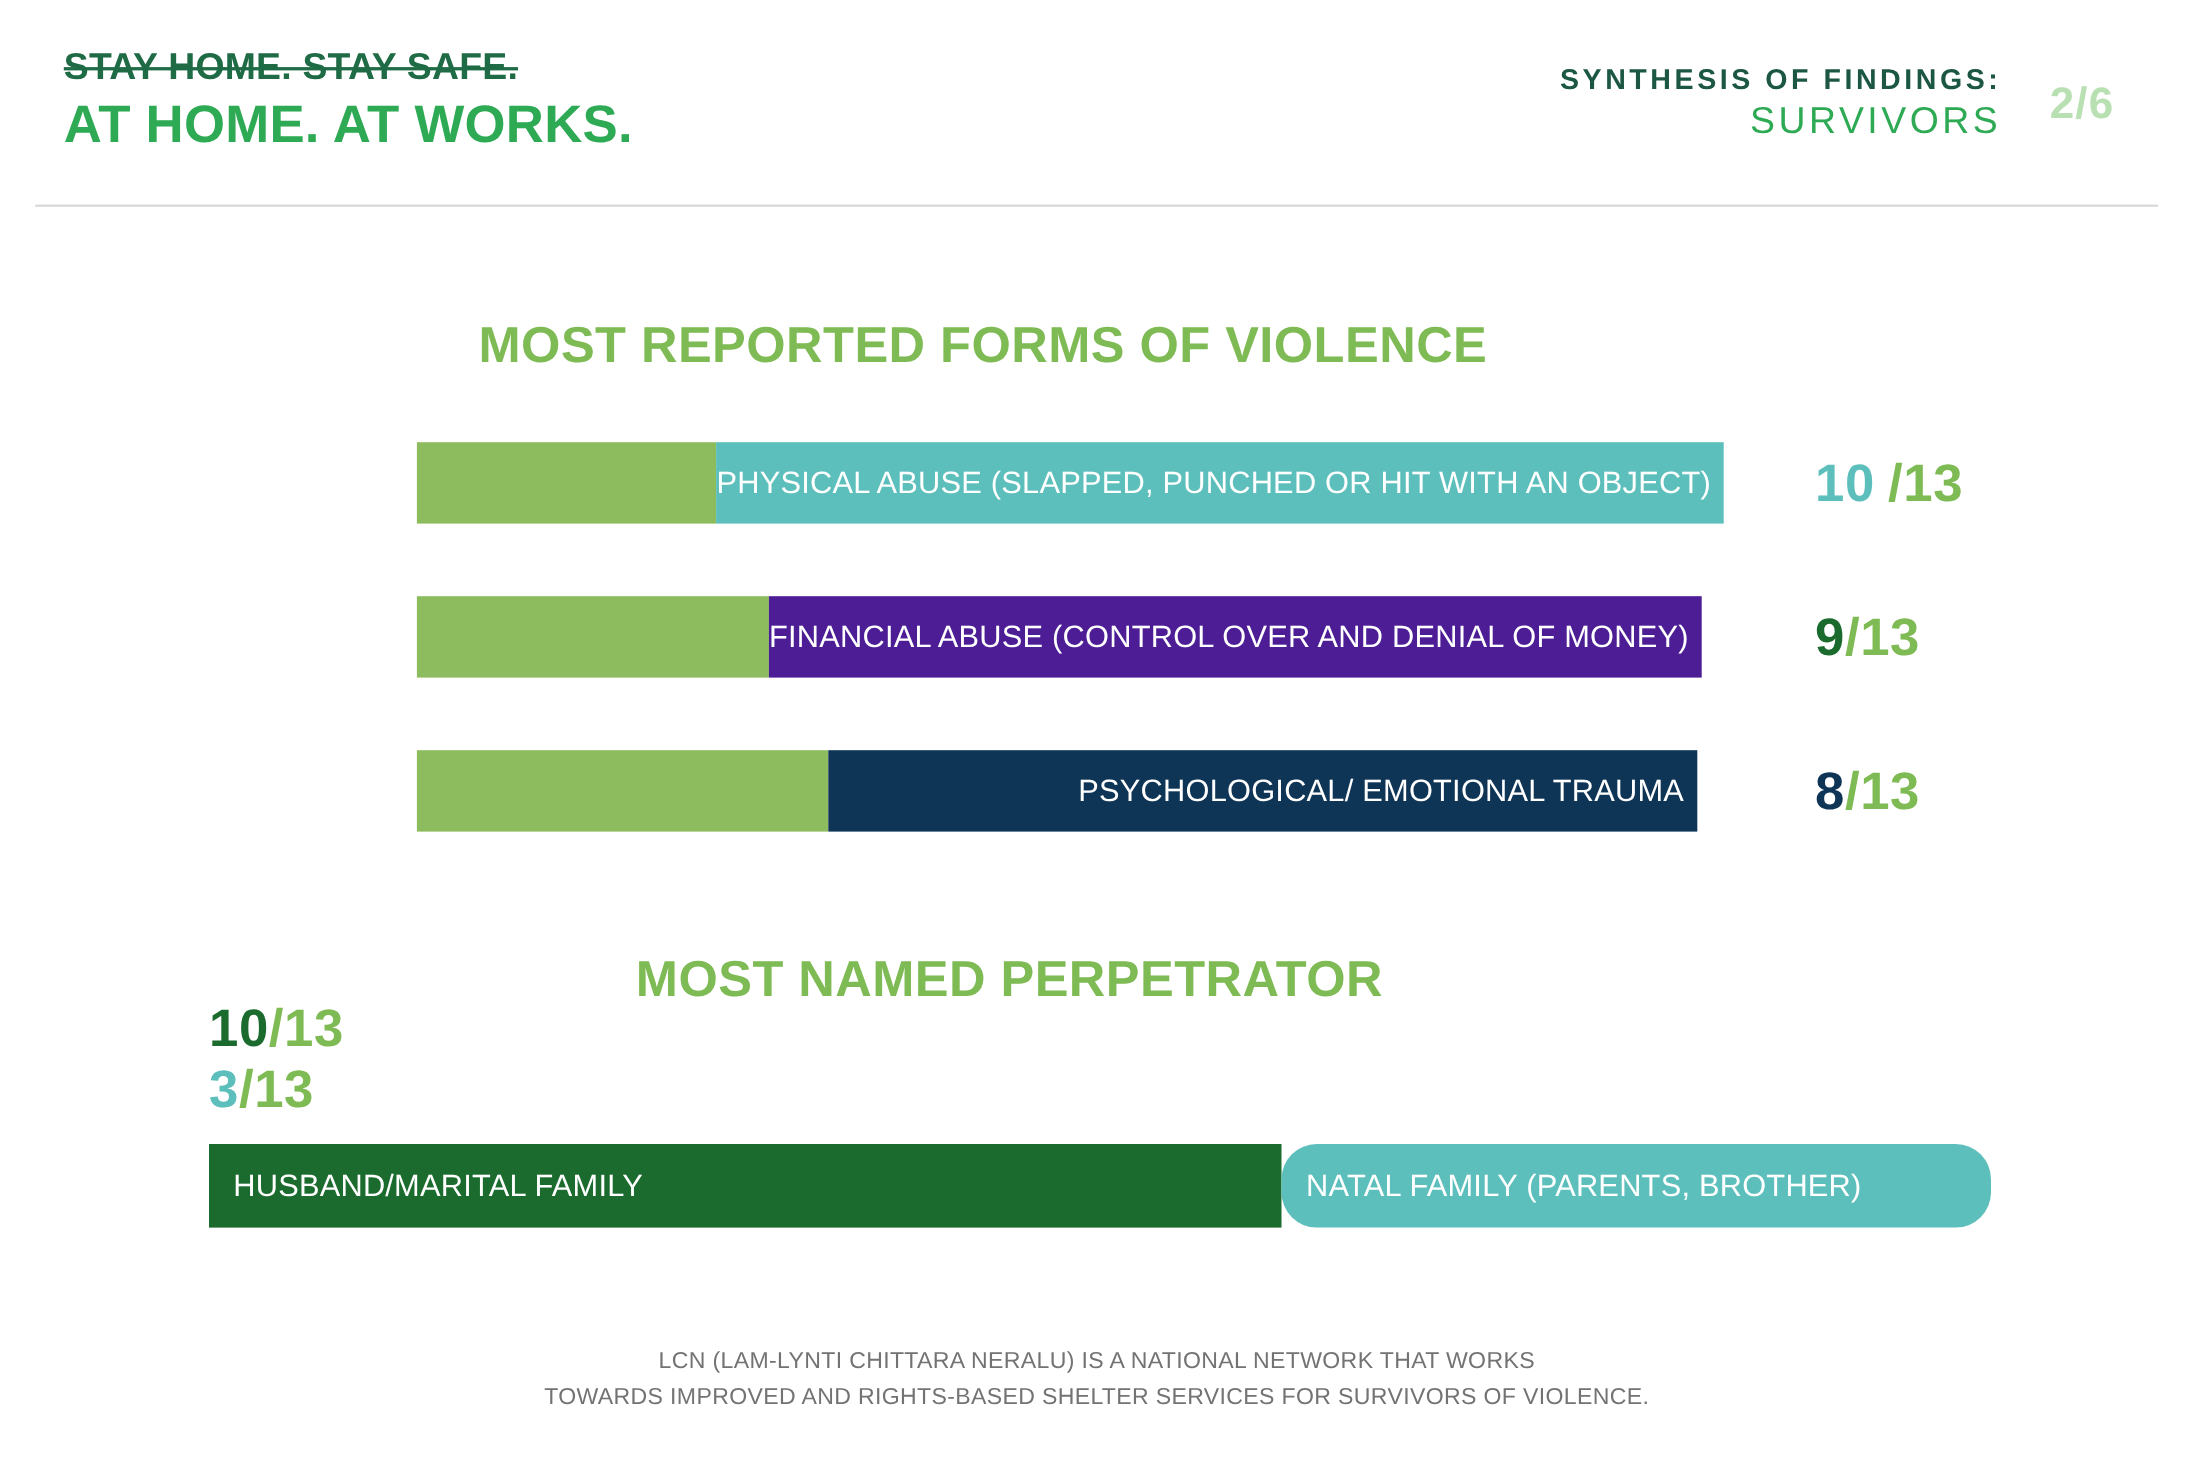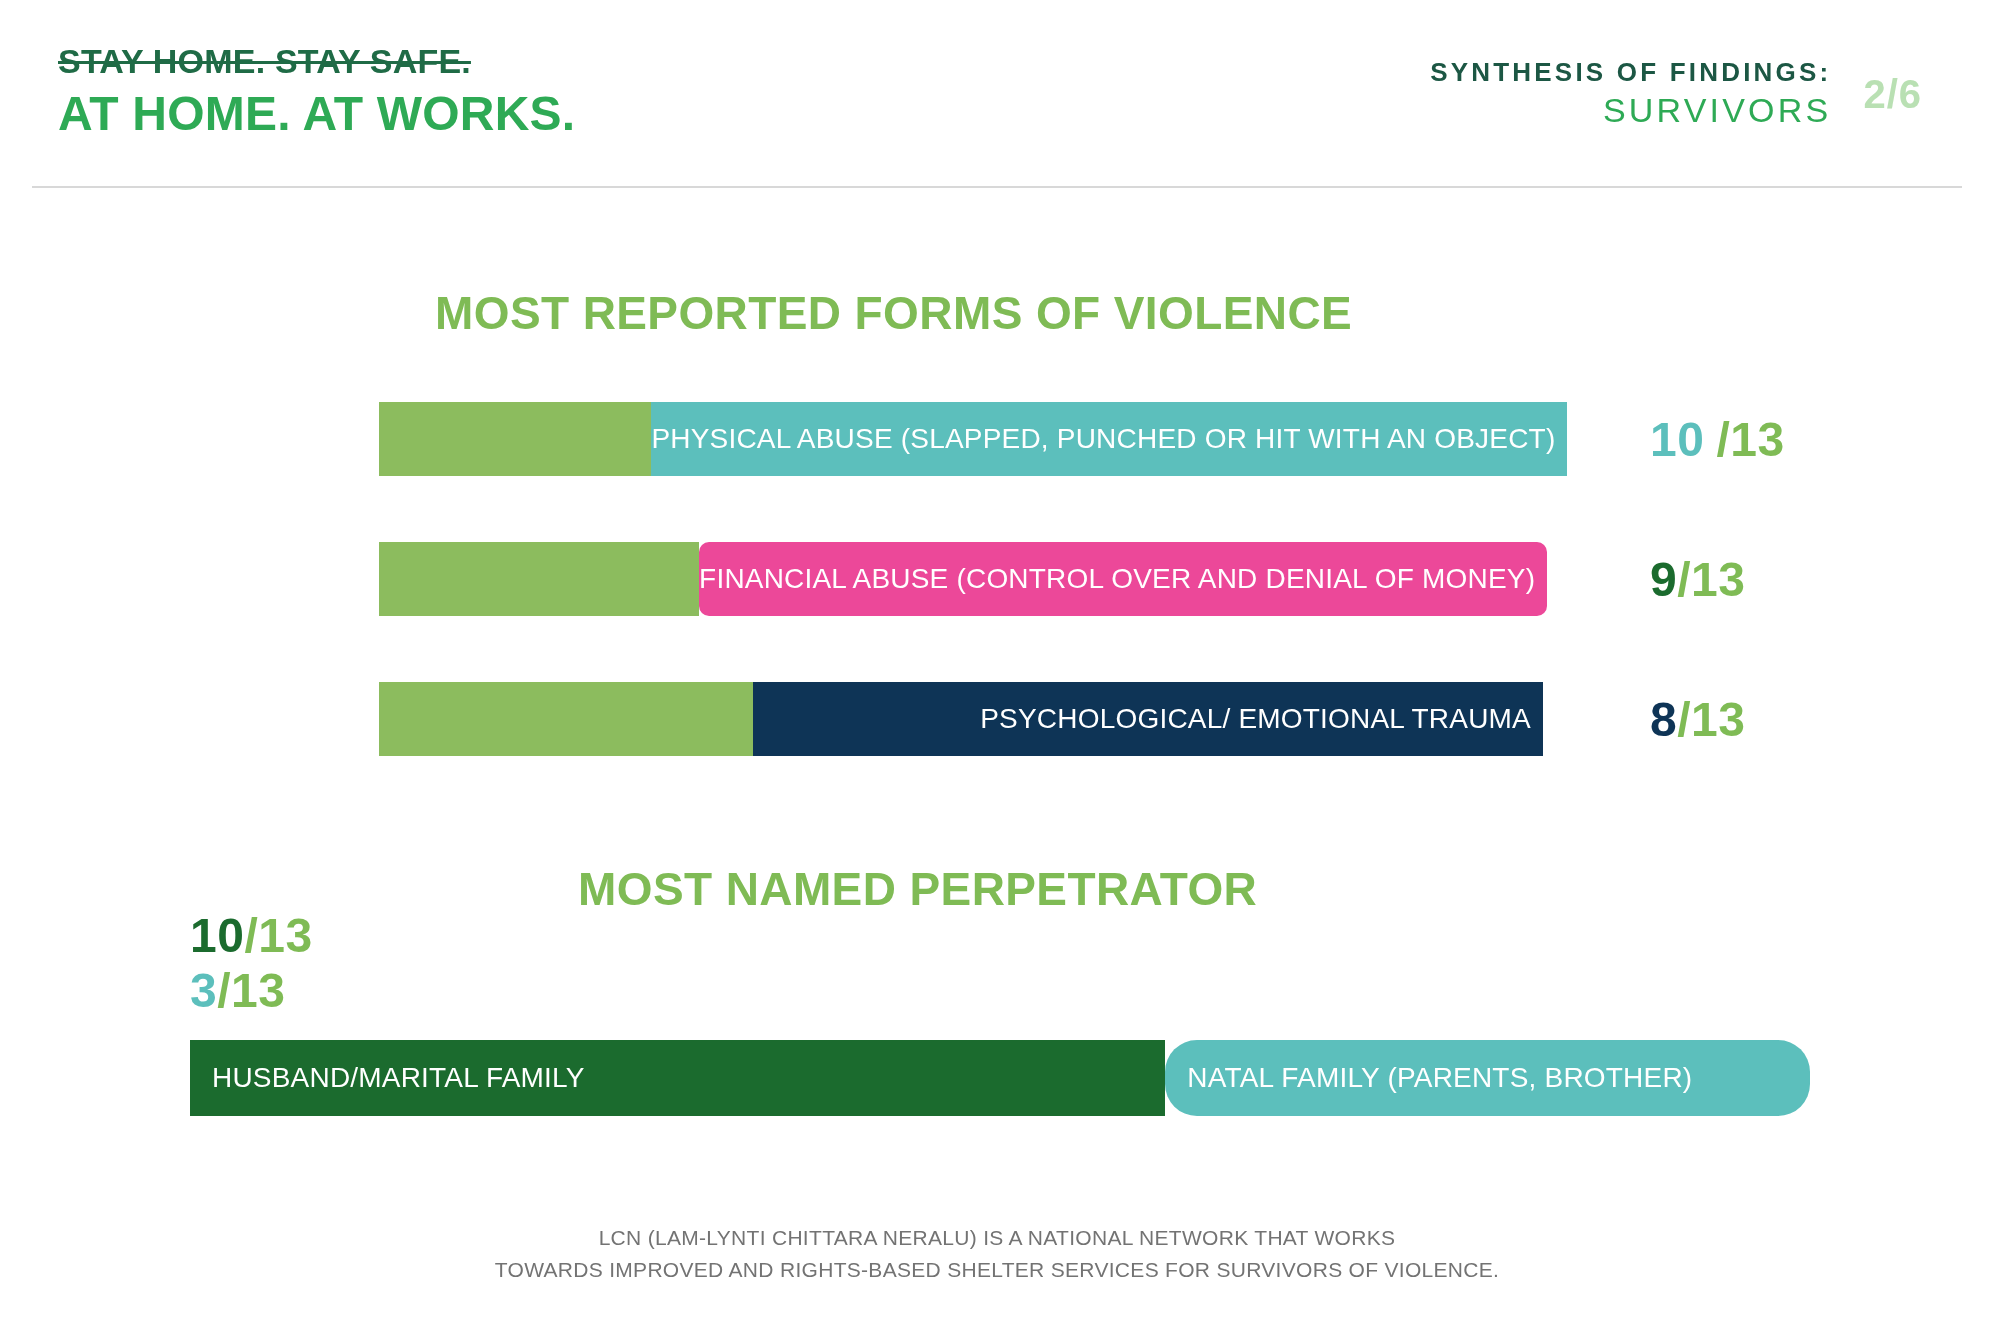--- a/index.html
+++ b/index.html
@@ -56,21 +56,21 @@
   .header-right {
     position: absolute;
     right: 72px; top: 56px;
     text-align: right;
     width: 820px;
   }
   .hr-row {
     display: flex;
     align-items: flex-start;
     justify-content: flex-end;
-    gap: 32px;
+    gap: 44px;
   }
   .hr-titleblock { text-align: right; }
   .hr-title {
     font-size: 26px;
     font-weight: bold;
     letter-spacing: 3.2px;
     color: #1c5744;
     line-height: 1.25;
     white-space: nowrap;
   }
@@ -239,21 +239,21 @@
   </div>
 </div>
 <div class="bar-value" id="bar-value-0">
   <span class="val-num" id="val-num-0" style="color: rgb(92, 191, 188);">10</span>
     <span class="val-gap"></span>
     <span class="val-den" style="color: rgb(127, 187, 85);">/13</span>
 </div>
 
 <div class="bar-row" id="bar-row-1">
   <div class="bar-seg-left" id="seg-left-1" style="width: 27.5%; background: rgb(140, 188, 94);"></div>
-  <div class="bar-seg-right" id="seg-right-1" style="background: #ec4899; border-radius: 10px;">
+  <div class="bar-seg-right" id="seg-right-1" style="background: #4c1d95;">
     <span class="bar-label">FINANCIAL ABUSE (CONTROL OVER AND DENIAL OF MONEY)</span>
   </div>
 </div>
 <div class="bar-value" id="bar-value-1">
   <span class="val-num" id="val-num-1" style="color: rgb(27, 107, 46);">9</span>
     <span class="val-den" style="color: rgb(127, 187, 85);">/13</span>
 </div>
 
 <div class="bar-row" id="bar-row-2">
   <div class="bar-seg-left" id="seg-left-2" style="width: 32.1%; background: rgb(140, 188, 94);"></div>

